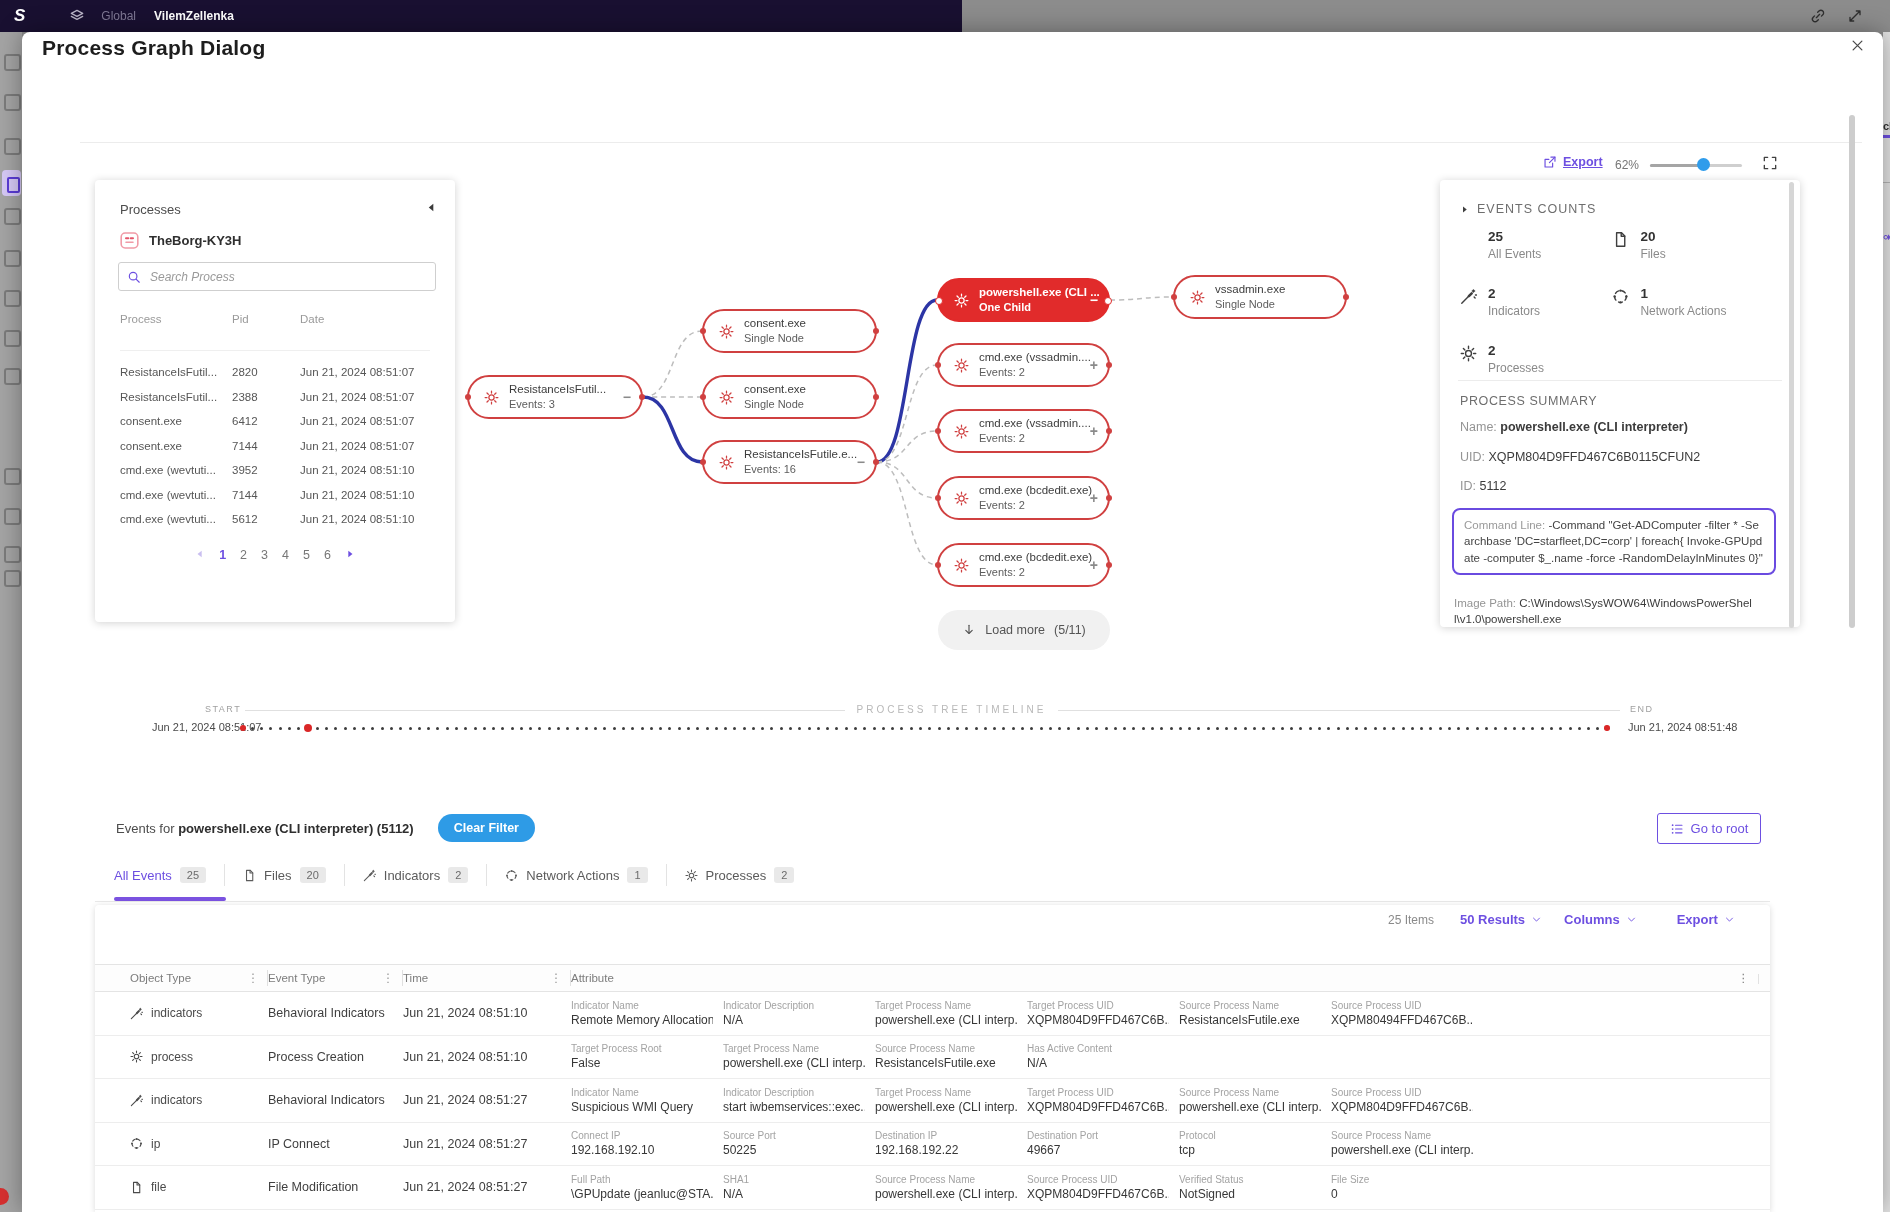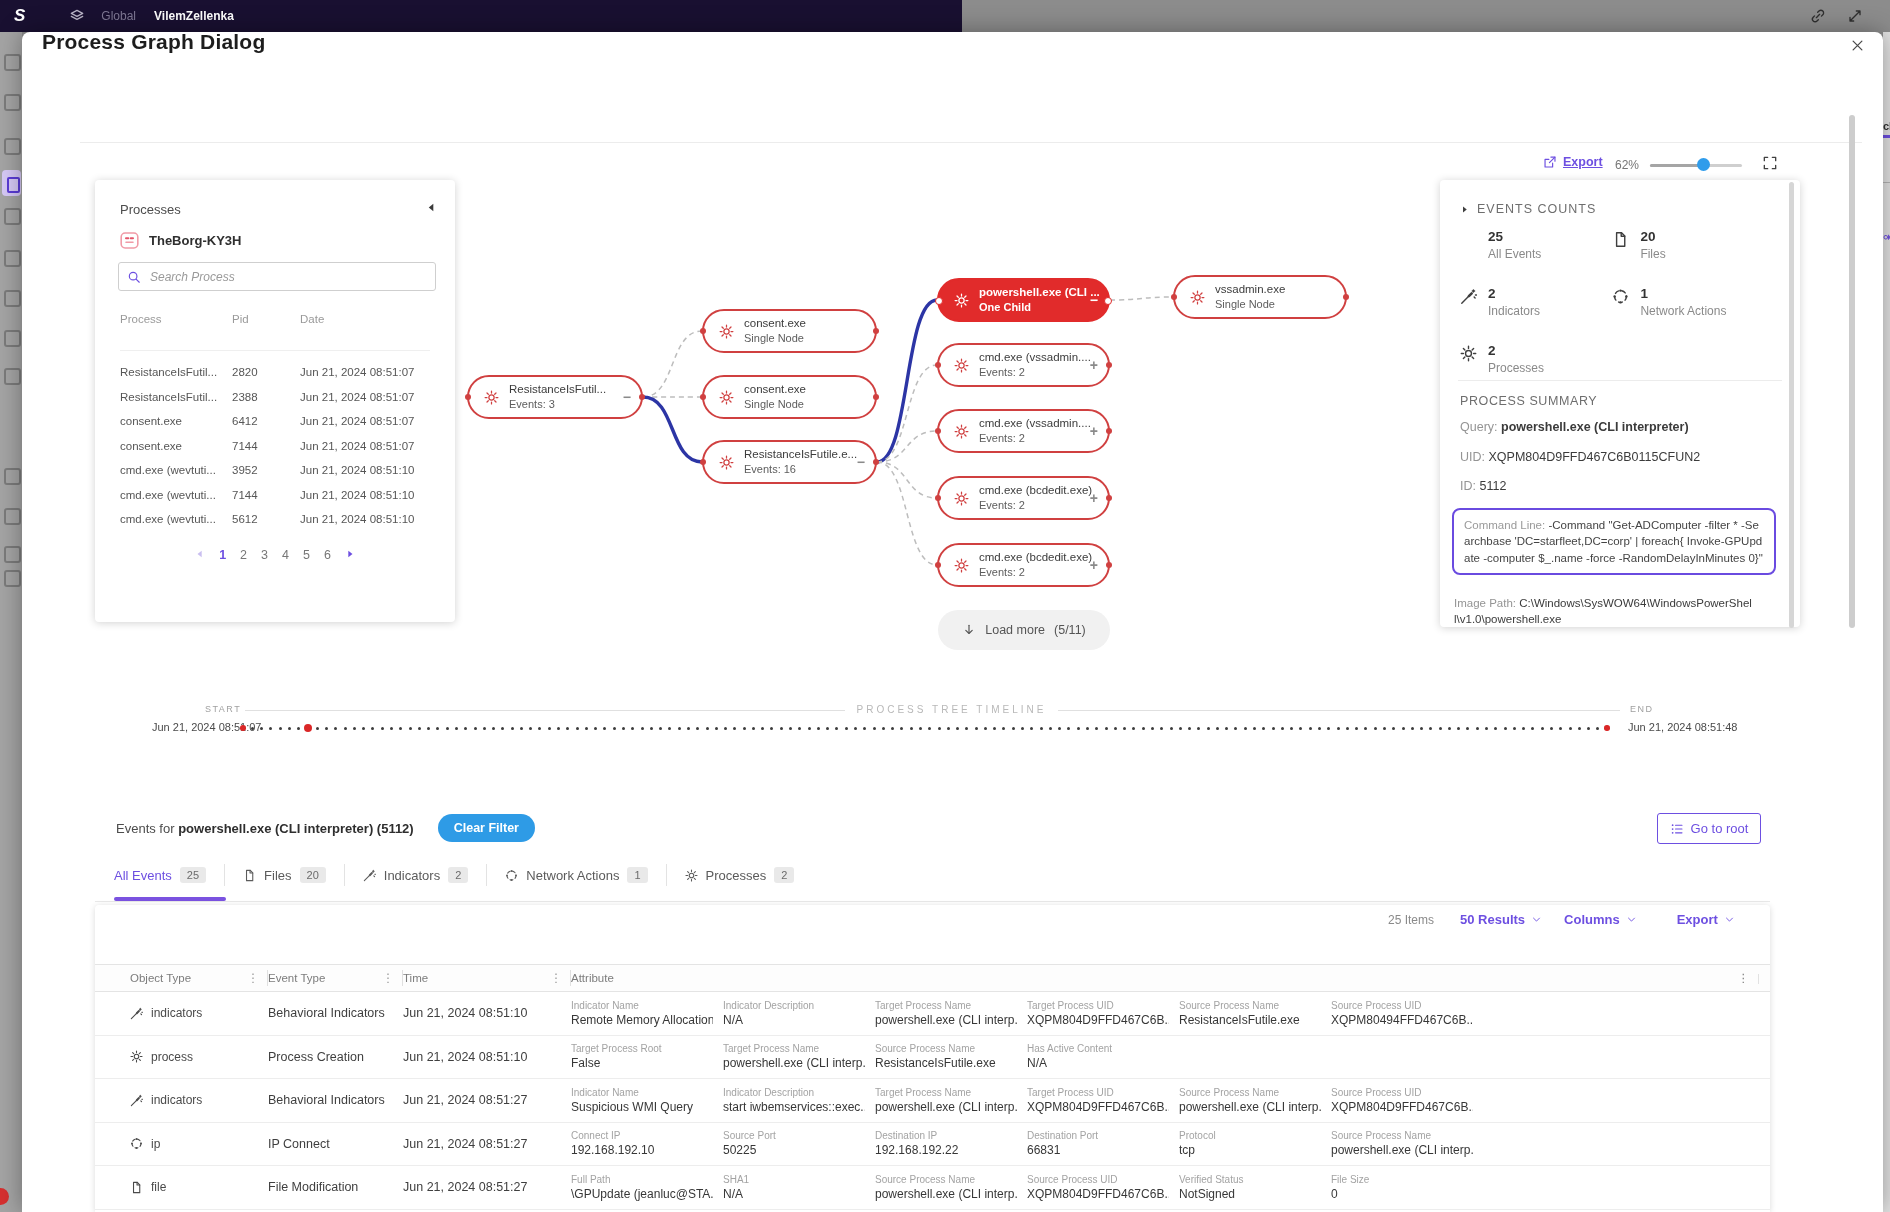--- a/index.html
+++ b/index.html
@@ -19,21 +19,21 @@
   .ls-active{position:absolute;left:2px;width:19px;height:26px;background:#d6c9f6;border-radius:4px;}
   .ls-active i{position:absolute;left:5px;top:7px;width:9px;height:12px;border:2px solid #5a3bd6;border-radius:2px;}
   .ls-reddot{position:absolute;left:-8px;top:1156px;width:17px;height:17px;background:#d62f2f;border-radius:50%;}
   #sliver{left:1883px;top:32px;width:7px;height:1180px;background:#e3e3e3;}
   .sv-ch{position:absolute;left:0;top:88px;color:#333;font-size:11px;font-weight:bold;}
   .sv-bar{position:absolute;left:0;top:103px;width:7px;height:3px;background:#6d4fe1;}
   .sv-hr{position:absolute;left:0;top:150px;width:7px;height:1px;background:#b5b5b5;}
   .sv-q{position:absolute;left:0;top:198px;color:#6d4fe1;font-size:13px;}
   
   #dialog{left:22px;top:32px;width:1861px;height:1180px;background:#fff;border-radius:8px 8px 0 0;box-shadow:0 0 24px rgba(0,0,0,.35);}
-  #dlg-title{left:42px;top:30px;font-size:21px;font-weight:bold;color:#1d1d1d;letter-spacing:.2px;}
+  #dlg-title{left:42px;top:36px;font-size:21px;font-weight:bold;color:#1d1d1d;letter-spacing:.2px;}
   #dlg-close{left:1850px;top:38px;color:#4a4a4a;cursor:pointer;}
   #dlg-divider{left:80px;top:142px;width:1782px;height:1px;background:#ececec;}
   
   .gt-export{left:1543px;top:155px;display:flex;align-items:center;gap:6px;color:#6d4fe1;font-size:12.5px;font-weight:bold;}
   .gt-export span{text-decoration:underline;}
   .gt-zoom{left:1615px;top:158px;color:#767676;font-size:12px;}
   .gt-track{left:1650px;top:164px;width:92px;height:3px;border-radius:2px;background:#cfcfcf;}
   .gt-track-l{left:1650px;top:164px;width:55px;height:3px;border-radius:2px;background:#a5a5a5;}
   .gt-knob{left:1697px;top:158px;width:13px;height:13px;border-radius:50%;background:#2f9ceb;}
   .gt-fs{left:1762px;top:155px;color:#414141;}
@@ -529,21 +529,21 @@
             </svg>
           </span>
      <span>
             <div class="sv">2</div>
             <div class="sl">Processes</div>
           </span>
         </div>
       </div>
     <div class="cp-div"></div>
     <div class="cp-sum-title">PROCESS SUMMARY</div>
-    <div class="cp-field" style="top:240px"><span class="lb">Query:</span> <b>powershell.exe (CLI interpreter)</b></div>
+    <div class="cp-field" style="top:240px"><span class="lb">Name:</span> <b>powershell.exe (CLI interpreter)</b></div>
     <div class="cp-field" style="top:270px"><span class="lb">UID:</span> <span>XQPM804D9FFD467C6B0115CFUN2</span></div>
     <div class="cp-field" style="top:299px"><span class="lb">ID:</span> <span>5112</span></div>
     <div id="cmd-box"><span class="lb">Command Line:</span> <span>-Command "Get-ADComputer -filter * -Searchbase 'DC=starfleet,DC=corp' | foreach{ Invoke-GPUpdate -computer $_.name -force -RandomDelayInMinutes 0}"</span></div>
     <div id="img-path"><span class="lb">Image Path:</span> <span>C:\Windows\SysWOW64\WindowsPowerShell\v1.0\powershell.exe</span></div>
     <div class="cp-scroll"></div>
   </div>
 
   <div class="abs sbar" style="left:1849px;top:115px;width:6px;height:513px"></div>
   <div class="abs sbar" style="left:1789px;top:182px;width:5px;height:446px;background:#d6d6d6"></div>
 
@@ -958,21 +958,21 @@
           <div class="attr">
             <div class="al">Source Port</div>
             <div class="av">50225</div>
           </div>
           <div class="attr">
             <div class="al">Destination IP</div>
             <div class="av">192.168.192.22</div>
           </div>
           <div class="attr">
             <div class="al">Destination Port</div>
-            <div class="av">66831</div>
+            <div class="av">49667</div>
           </div>
           <div class="attr">
             <div class="al">Protocol</div>
             <div class="av">tcp</div>
           </div>
           <div class="attr">
             <div class="al">Source Process Name</div>
             <div class="av">powershell.exe (CLI interp...</div>
           </div>
         </div>

